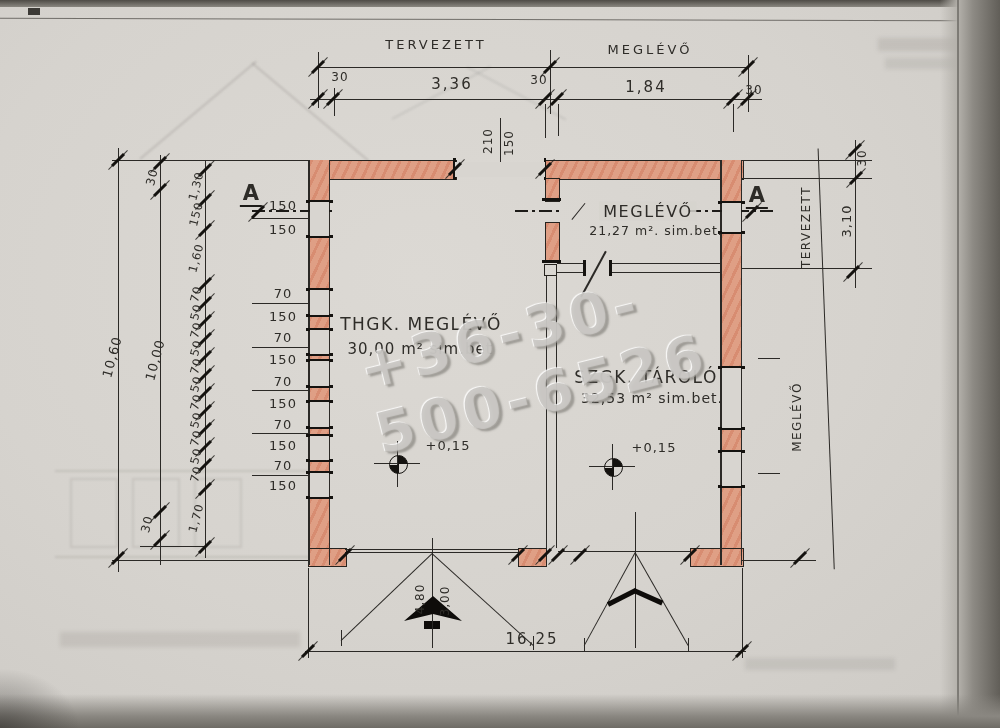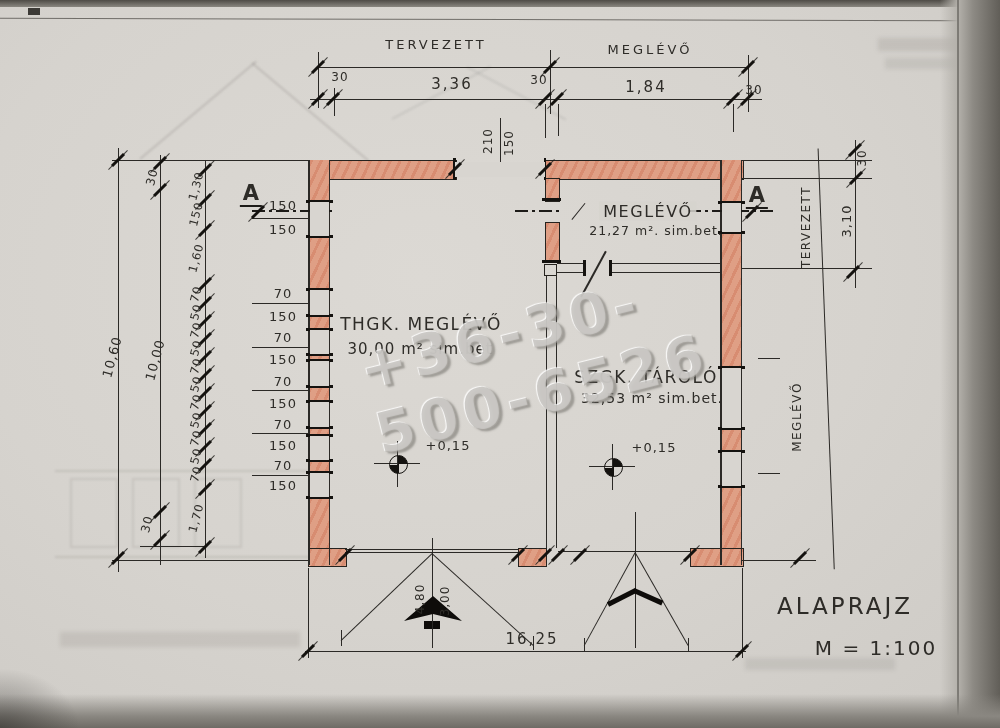--- a/index.html
+++ b/index.html
@@ -88,22 +88,20 @@
 
 <div class="lbl" style="left:421px;top:324px;font-size:17px;letter-spacing:1.5px;">THGK. MEGLÉVŐ</div>
 <div class="lbl" style="left:420px;top:349px;font-size:15px;">30,00 m² sim.bet</div>
 <div class="lbl" style="left:448px;top:445px;font-size:13px;">+0,15</div>
 <div class="lbl" style="left:646px;top:377px;font-size:17px;letter-spacing:1.5px;">SZGK. TÁROLÓ</div>
 <div class="lbl" style="left:652px;top:398px;font-size:14px;">32,53 m² sim.bet.</div>
 <div class="lbl" style="left:654px;top:447px;font-size:13px;">+0,15</div>
 <div class="lbl" style="left:648px;top:211px;font-size:16px;letter-spacing:1.5px;background:rgba(214,211,206,.85);padding:0 4px;z-index:31;">MEGLÉVŐ</div>
 <div class="lbl" style="left:656px;top:230px;font-size:12.5px;">21,27 m². sim.bet.</div>
 
-<div class="lbl" style="left:845px;top:606px;font-size:23px;letter-spacing:3px;">ALAPRAJZ</div>
-<div class="lbl" style="left:876px;top:648px;font-size:20px;letter-spacing:2px;">M = 1:100</div>
 
 <div class="marker" style="left:389px;top:455px;"></div>
 <div class="marker" style="left:604px;top:458px;"></div>
 
 <div class="arrowhead" style="left:404px;top:596px;"></div>
 <div class="ln" style="left:424px;top:621px;width:16px;height:8px;background:#0e0c0a;"></div>
 <div class="chev" style="left:608px;top:602px;width:32px;transform:rotate(-27deg);"></div>
 <div class="chev" style="left:634px;top:588px;width:31px;transform:rotate(24deg);"></div>
 
 <div class="dashdot" style="left:252px;top:210px;width:80px;"></div>

